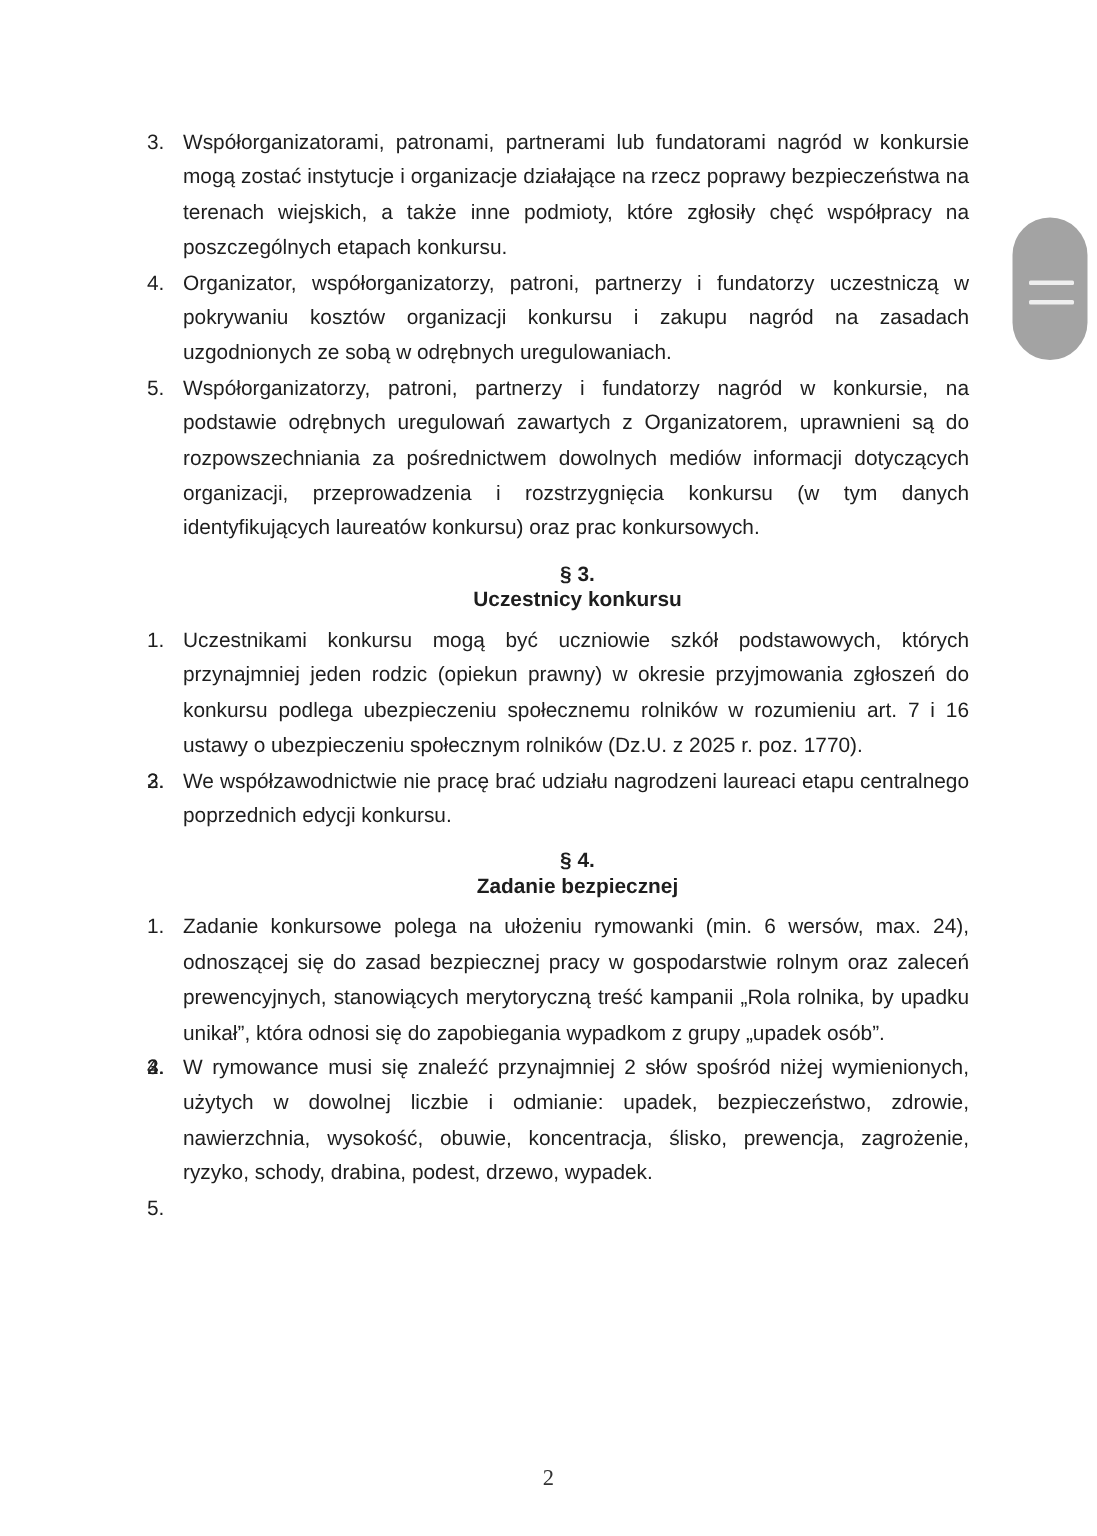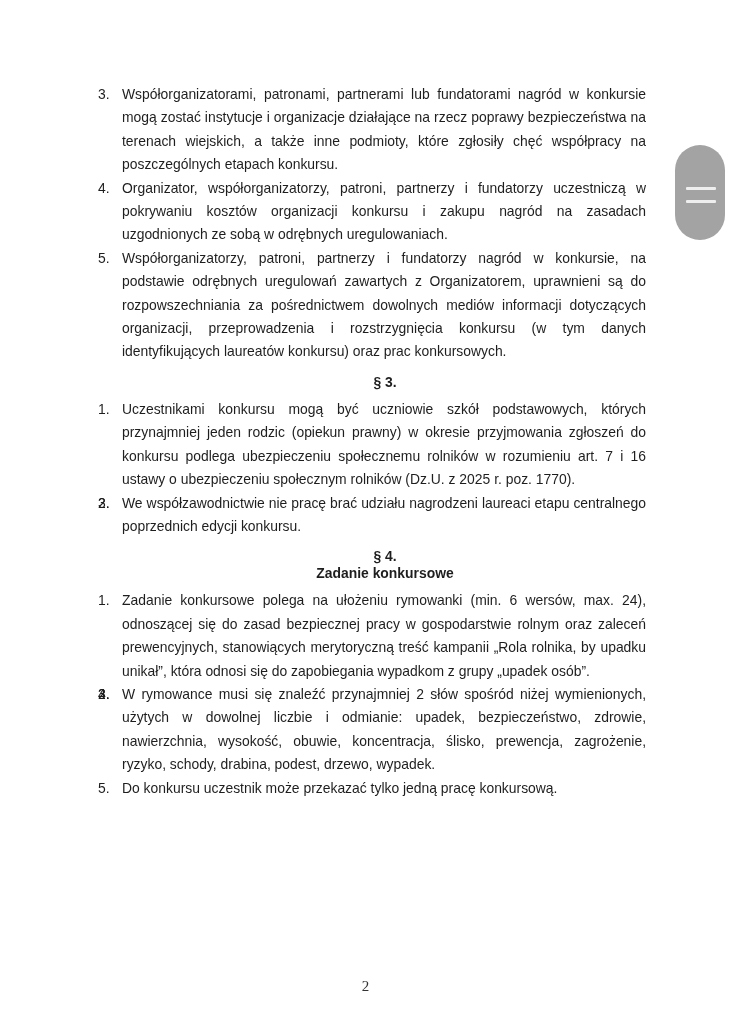--- a/index.html
+++ b/index.html
@@ -39,59 +39,59 @@
         <span>Organizator, współorganizatorzy, patroni, partnerzy i fundatorzy uczestniczą w pokrywaniu kosztów organizacji konkursu i zakupu nagród na zasadach uzgodnionych ze sobą w odrębnych uregulowaniach.</span>
       </li>
       <li class="item">
         <span class="num">5.</span>
         <span>Współorganizatorzy, patroni, partnerzy i fundatorzy nagród w konkursie, na podstawie odrębnych uregulowań zawartych z Organizatorem, uprawnieni są do rozpowszechniania za pośrednictwem dowolnych mediów informacji dotyczących organizacji, przeprowadzenia i rozstrzygnięcia konkursu (w tym danych identyfikujących laureatów konkursu) oraz prac konkursowych.</span>
       </li>
     </ol>
 
     <div class="section">
       <div>§ 3.</div>
+      <div>Uczestnicy konkursu</div>
     </div>
 
     <ol>
       <li class="item">
         <span class="num">1.</span>
         <span>Uczestnikami konkursu mogą być uczniowie szkół podstawowych, których </span><span class="u">przynajmniej jeden rodzic (opiekun prawny) w okresie przyjmowania zgłoszeń do konkursu podlega ubezpieczeniu społecznemu rolników</span><span> w rozumieniu art. 7 i 16 ustawy o ubezpieczeniu społecznym rolników (Dz.U. z 2025 r. poz. 1770).</span>
       </li>
       <li class="item">
         <span class="num">2.</span>
       </li>
       <li class="item">
         <span class="num">3.</span>
         <span>We współzawodnictwie </span><span class="u">nie pracę</span><span> brać udziału nagrodzeni laureaci etapu centralnego poprzednich edycji konkursu.</span>
       </li>
     </ol>
 
     <div class="section">
       <div>§ 4.</div>
-      <div>Zadanie konkursowe</div>
+      <div>Zadanie bezpiecznej</div>
     </div>
 
     <ol>
       <li class="item">
         <span class="num">1.</span>
         <span>Zadanie konkursowe polega na ułożeniu rymowanki (min. 6 wersów, max. 24), odnoszącej się do zasad bezpiecznej pracy w gospodarstwie rolnym oraz zaleceń prewencyjnych, stanowiących merytoryczną treść kampanii „Rola rolnika, by upadku unikał”, która odnosi się do zapobiegania wypadkom z grupy „upadek osób”.</span>
       </li>
       <li class="item">
         <span class="num">2.</span>
       </li>
       <li class="item">
         <span class="num">3.</span>
       </li>
       <li class="item">
         <span class="num">4.</span>
         <span>W rymowance musi się znaleźć przynajmniej 2 słów spośród niżej wymienionych, użytych w dowolnej liczbie i odmianie: </span><span class="u">upadek, bezpieczeństwo, zdrowie, nawierzchnia, wysokość, obuwie, koncentracja, ślisko, prewencja, zagrożenie, ryzyko, schody, drabina, podest, drzewo, wypadek.</span>
       </li>
       <li class="item">
         <span class="num">5.</span>
-        <span>Do konkursu uczestnik może przekazać tylko jedną pracę konkursową.</span>
       </li>
     </ol>
   </div>
 
   <div class="page-number">2</div>
 </div>
 
 <div class="scroll-handle">
   <span class="bar b1"></span>
   <span class="bar b2"></span>

